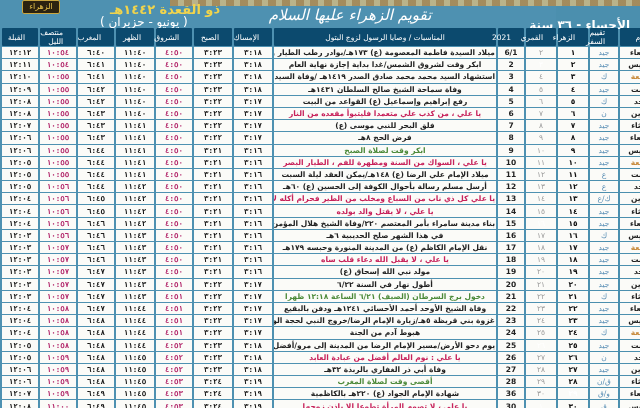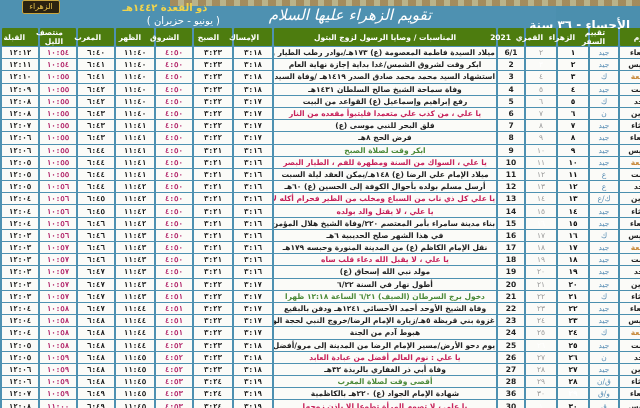--- a/index.html
+++ b/index.html
@@ -1,28 +1,28 @@
 <!DOCTYPE html>
 <html><head>
 <meta charset="utf-8">
 <style>
   * { box-sizing: border-box; margin: 0; padding: 0; }
   html, body { width: 640px; height: 408px; overflow: hidden; background: #4b8fae; }
   body { font-family: "DejaVu Sans", sans-serif; position: relative; }
   .frame { position: absolute; left: 0; top: 0; width: 556px; height: 408px; background: #4e91b1; }
   .top-deco { position: absolute; left: 170px; top: 0; width: 470px; height: 6px; background: repeating-linear-gradient(90deg,#c88a3a 0 8px,#e8c27a 8px 14px); opacity: .7; }
   .logo { position: absolute; left: 22px; top: 0; width: 38px; height: 14px; background: #2b2210; border: 1px solid #c9a640; color: #e6c14a; font-size: 8px; text-align: center; line-height: 12px; border-radius: 2px; }
-  .hijri-title { position: absolute; left: 95px; top: 2px; width: 140px; text-align: center; color: #f1d44c; font-size: 10px; font-weight: bold; direction: rtl; }
-  .greg-sub { position: absolute; left: 100px; top: 15px; width: 120px; text-align: right; color: #fff; font-size: 10px; direction: rtl; }
+  .hijri-title { position: absolute; left: 95px; top: 2px; width: 140px; text-align: center; color: #f1d44c; font-size: 13px; font-weight: bold; direction: rtl; }
+  .greg-sub { position: absolute; left: 100px; top: 15px; width: 120px; text-align: left; color: #fff; font-size: 12px; direction: rtl; }
   .cal-title { position: absolute; left: 260px; top: 6px; width: 180px; color: #fff; font-family: "DejaVu Serif", serif; font-style: italic; font-size: 15px; direction: rtl; text-align: center; }
   .city-title { position: absolute; left: 480px; top: 18px; width: 150px; color: #fff; font-size: 12px; font-weight: bold; direction: rtl; text-align: right; }
   .watermark { position: absolute; left: 426px; top: 2px; width: 90px; height: 18px; background: #1e4a8c; color: #fff; font-size: 10px; font-weight: bold; border-radius: 0 0 10px 10px; text-align: center; line-height: 18px; letter-spacing: .5px; }
 
   table.cal { position: absolute; left: 0; top: 27px; width: 638px; border-collapse: separate; border-spacing: 2px 1px; direction: rtl; table-layout: fixed; }
-  table.cal th { background: #4d7c0f; color: #fff; font-size: 7.5px; font-weight: bold; height: 14px; text-align: center; padding: 0 13px; border-radius: 1px; }
+  table.cal th { background: #0c4a6e; color: #fff; font-size: 7.5px; font-weight: normal; height: 14px; text-align: center; padding: 0 13px; border-radius: 1px; }
   table.cal td { background: #fbfbf8; height: 11.2px; font-size: 7.5px; text-align: center; padding: 0 1px; white-space: nowrap; overflow: hidden; line-height: 11px; }
   td.day { color: #222; font-weight: bold; font-size: 7px; }
   td.day.fri { color: #c88a3a; }
   td.rating { color: #5a8fb5; font-size: 6.5px; margin-left: 19px; }
   td.zahra { color: #111; font-weight: bold; }
   td.qamar { color: #999; }
   td.greg { color: #222; font-weight: bold; }
   td.event { text-align: right; color: #222; font-size: 7px; font-weight: bold; padding-right: 3px; }
   td.event.red { color: #c7225b; }
   td.event.green { color: #4c8a3a; }
@@ -243,21 +243,21 @@
           <td class="time">٦:٤٤</td>
           <td class="time pink">١٠:٥٥</td>
           <td class="time">١٢:٠٥</td>
         </tr>
         <tr>
           <td class="day">الأحد</td>
           <td class="rating">ع</td>
           <td class="zahra">١٢</td>
           <td class="qamar">١٣</td>
           <td class="greg">12</td>
-          <td class="event">أرسل مسلم بولده بأحوال الكوفة إلى الحسين (ع) ٦٠هـ</td>
+          <td class="event">أرسل مسلم رسالة بأحوال الكوفة إلى الحسين (ع) ٦٠هـ</td>
           <td class="time">٣:١٦</td>
           <td class="time">٣:٢١</td>
           <td class="time pink">٤:٥٠</td>
           <td class="time">١١:٤٢</td>
           <td class="time">٦:٤٤</td>
           <td class="time pink">١٠:٥٦</td>
           <td class="time">١٢:٠٥</td>
         </tr>
         <tr>
           <td class="day">الاثنين</td>

